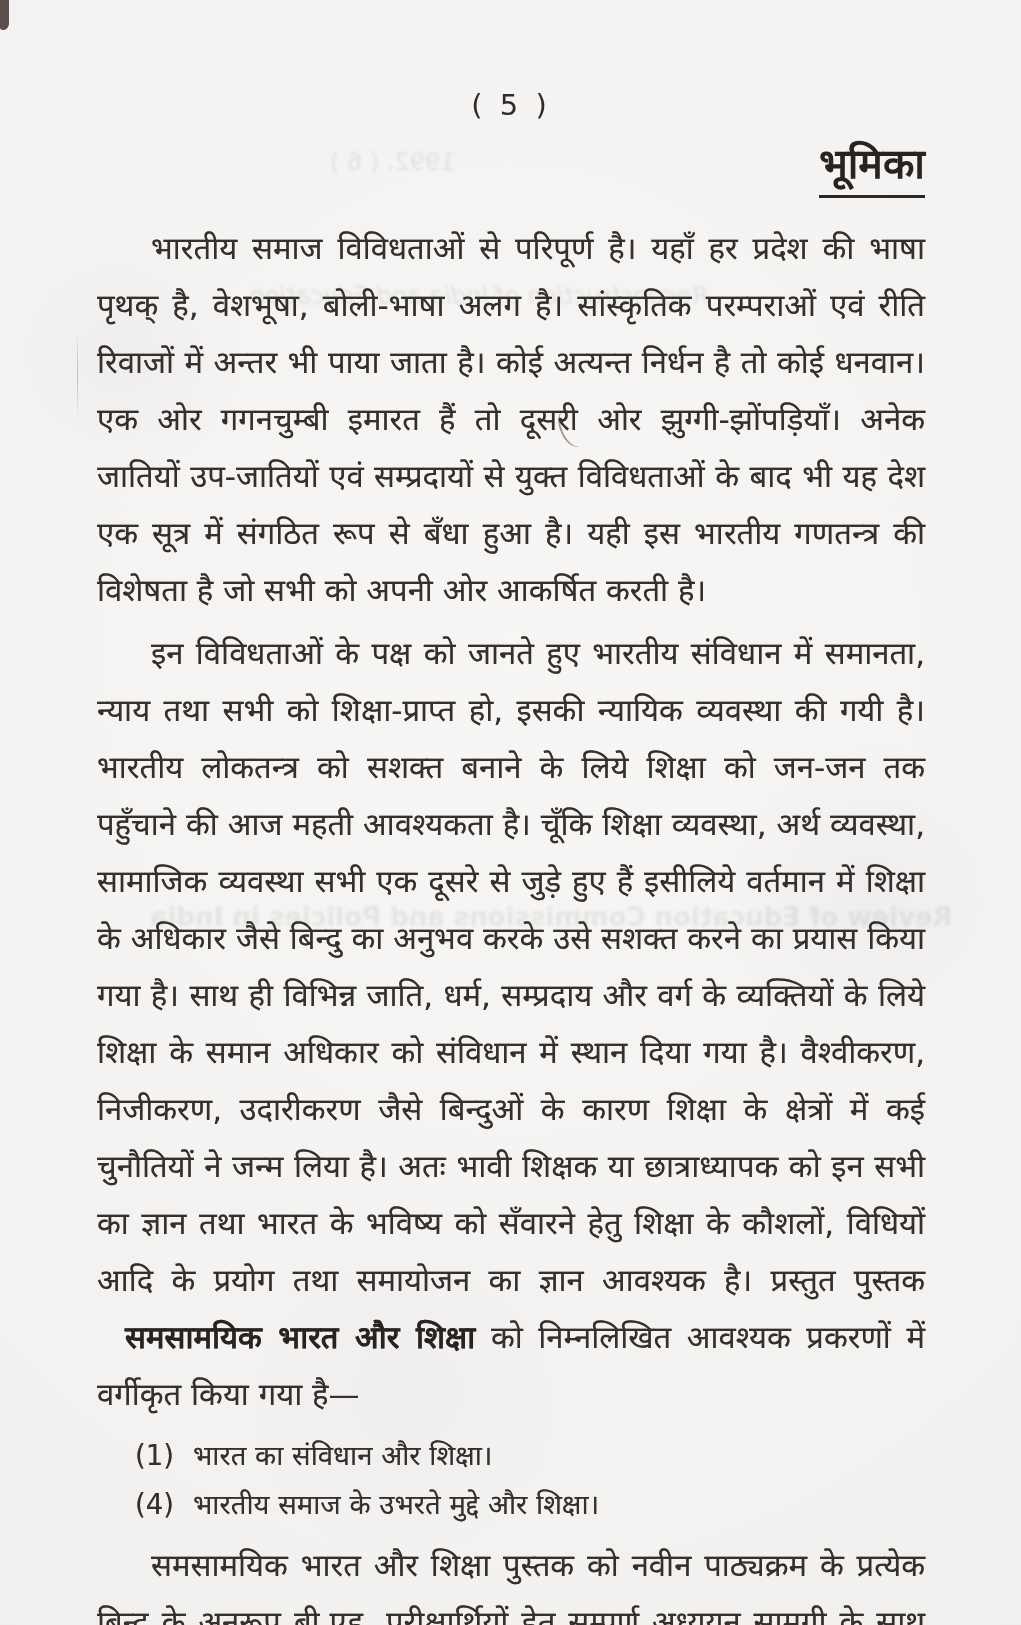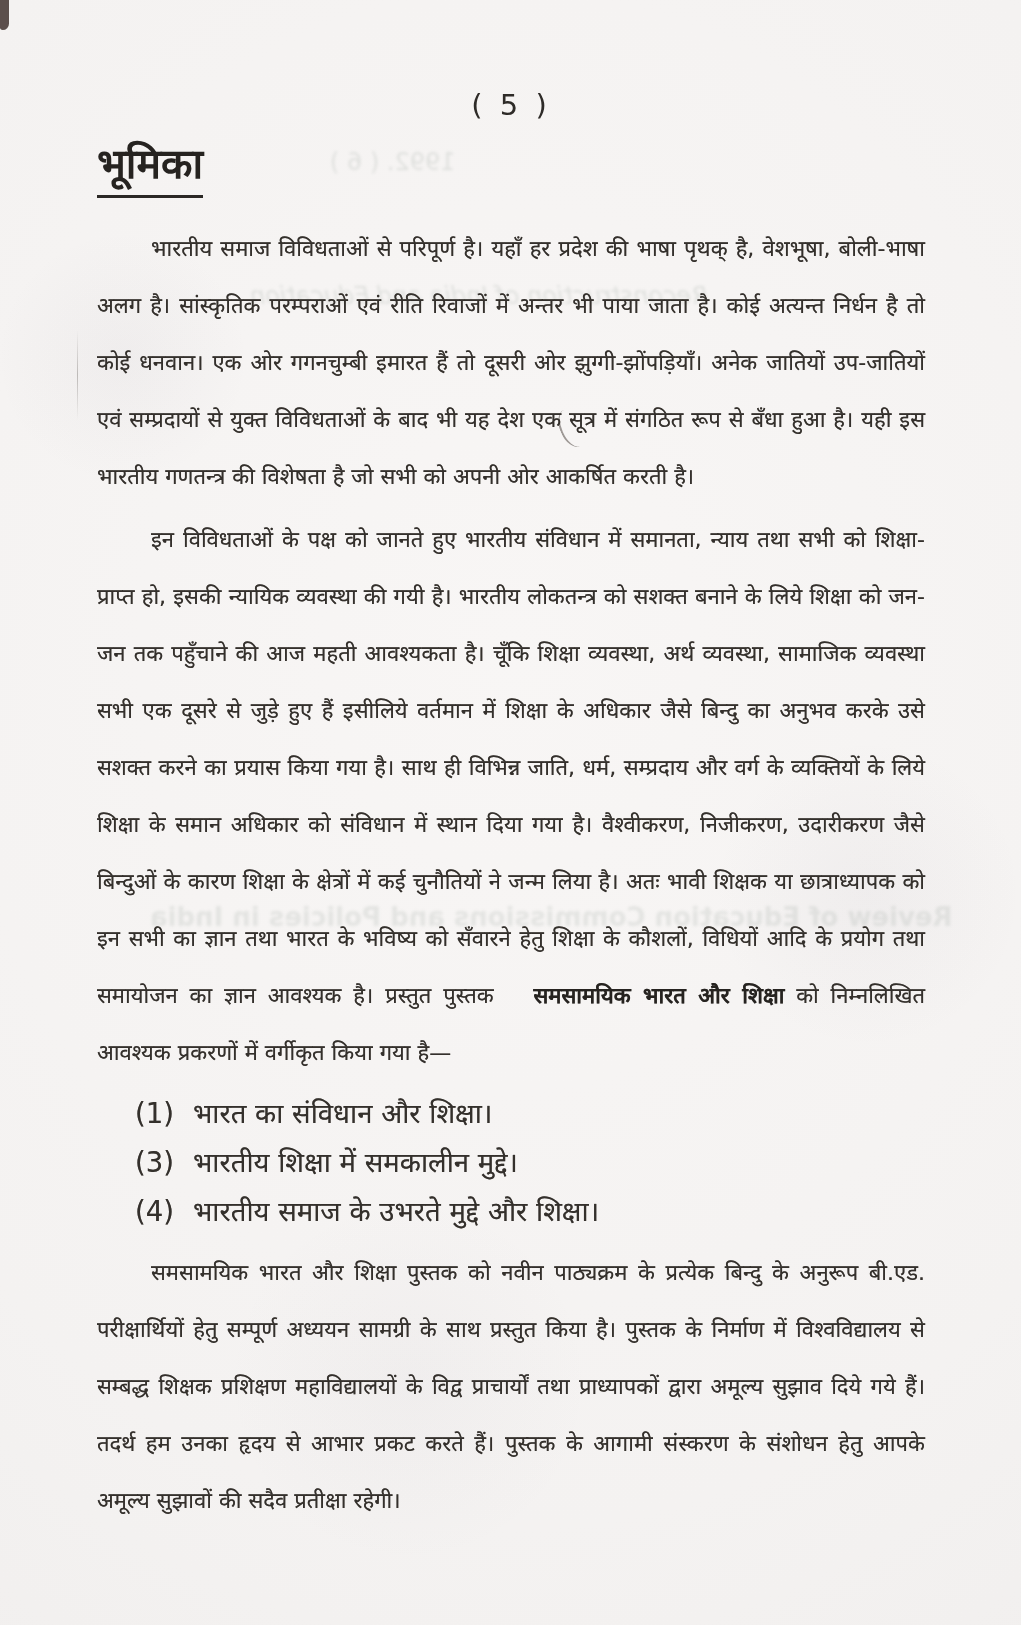--- a/index.html
+++ b/index.html
@@ -31,30 +31,30 @@
   .content{
     position:relative;
     padding:88px 96px 0 97px;
   }
   .page-number{
     text-align:center;
     font-size:29px;letter-spacing:4px;
     color:#2e2b28;
     margin:0 0 18px 0;
   }
-  .title-wrap{text-align:left;margin:0 0 22px 0;}
+  .title-wrap{text-align:right;margin:0 0 22px 0;}
   .doc-title{
     display:inline-block;
     font-size:41px;font-weight:bold;color:#262320;
     padding-bottom:6px;
     border-bottom:3px solid #2b2825;
     line-height:1.2;
   }
   .para{
-    font-size:22px;
+    font-size:31px;
     line-height:57px;
     text-align:justify;
     color:#34302c;
     margin:0;
     text-indent:54px;
     text-shadow:0 0 0.5px rgba(50,45,40,0.55);
   }
   .para b{font-weight:bold;color:#262320;margin-left:28px;}
   .para + .para{margin-top:6px;}
   .topic-list{margin:8px 0 4px 0;}
@@ -109,20 +109,19 @@
     <div class="title-wrap">
       <span class="doc-title">भूमिका</span>
     </div>
 
     <p class="para">भारतीय समाज विविधताओं से परिपूर्ण है। यहाँ हर प्रदेश की भाषा पृथक् है, वेशभूषा, बोली-भाषा अलग है। सांस्कृतिक परम्पराओं एवं रीति रिवाजों में अन्तर भी पाया जाता है। कोई अत्यन्त निर्धन है तो कोई धनवान। एक ओर गगनचुम्बी इमारत हैं तो दूसरी ओर झुग्गी-झोंपड़ियाँ। अनेक जातियों उप-जातियों एवं सम्प्रदायों से युक्त विविधताओं के बाद भी यह देश एक सूत्र में संगठित रूप से बँधा हुआ है। यही इस भारतीय गणतन्त्र की विशेषता है जो सभी को अपनी ओर आकर्षित करती है।</p>
 
     <p class="para"><span>इन विविधताओं के पक्ष को जानते हुए भारतीय संविधान में समानता, न्याय तथा सभी को शिक्षा-प्राप्त हो, इसकी न्यायिक व्यवस्था की गयी है। भारतीय लोकतन्त्र को सशक्त बनाने के लिये शिक्षा को जन-जन तक पहुँचाने की आज महती आवश्यकता है। चूँकि शिक्षा व्यवस्था, अर्थ व्यवस्था, सामाजिक व्यवस्था सभी एक दूसरे से जुड़े हुए हैं इसीलिये वर्तमान में शिक्षा के अधिकार जैसे बिन्दु का अनुभव करके उसे सशक्त करने का प्रयास किया गया है। साथ ही विभिन्न जाति, धर्म, सम्प्रदाय और वर्ग के व्यक्तियों के लिये शिक्षा के समान अधिकार को संविधान में स्थान दिया गया है। वैश्वीकरण, निजीकरण, उदारीकरण जैसे बिन्दुओं के कारण शिक्षा के क्षेत्रों में कई चुनौतियों ने जन्म लिया है। अतः भावी शिक्षक या छात्राध्यापक को इन सभी का ज्ञान तथा भारत के भविष्य को सँवारने हेतु शिक्षा के कौशलों, विधियों आदि के प्रयोग तथा समायोजन का ज्ञान आवश्यक है। प्रस्तुत पुस्तक </span><b>समसामयिक भारत और शिक्षा</b><span> को निम्नलिखित आवश्यक प्रकरणों में वर्गीकृत किया गया है—</span></p>
 
     <div class="topic-list">
       <div class="topic-row"><span class="topic-num">(1)</span><span>भारत का संविधान और शिक्षा।</span></div>
-      <div class="topic-row"><span class="topic-num">(3)</span><span>भारतीय शिक्षा में समकालीन मुद्दे।</span></div>
       <div class="topic-row"><span class="topic-num">(4)</span><span>भारतीय समाज के उभरते मुद्दे और शिक्षा।</span></div>
     </div>
 
     <p class="para closing">समसामयिक भारत और शिक्षा पुस्तक को नवीन पाठ्यक्रम के प्रत्येक बिन्दु के अनुरूप बी.एड. परीक्षार्थियों हेतु सम्पूर्ण अध्ययन सामग्री के साथ प्रस्तुत किया है। पुस्तक के निर्माण में विश्वविद्यालय से सम्बद्ध शिक्षक प्रशिक्षण महाविद्यालयों के विद्व प्राचार्यों तथा प्राध्यापकों द्वारा अमूल्य सुझाव दिये गये हैं। तदर्थ हम उनका हृदय से आभार प्रकट करते हैं। पुस्तक के आगामी संस्करण के संशोधन हेतु आपके अमूल्य सुझावों की सदैव प्रतीक्षा रहेगी।</p>
 
   </div>
 </div>
 
 </body></html>

